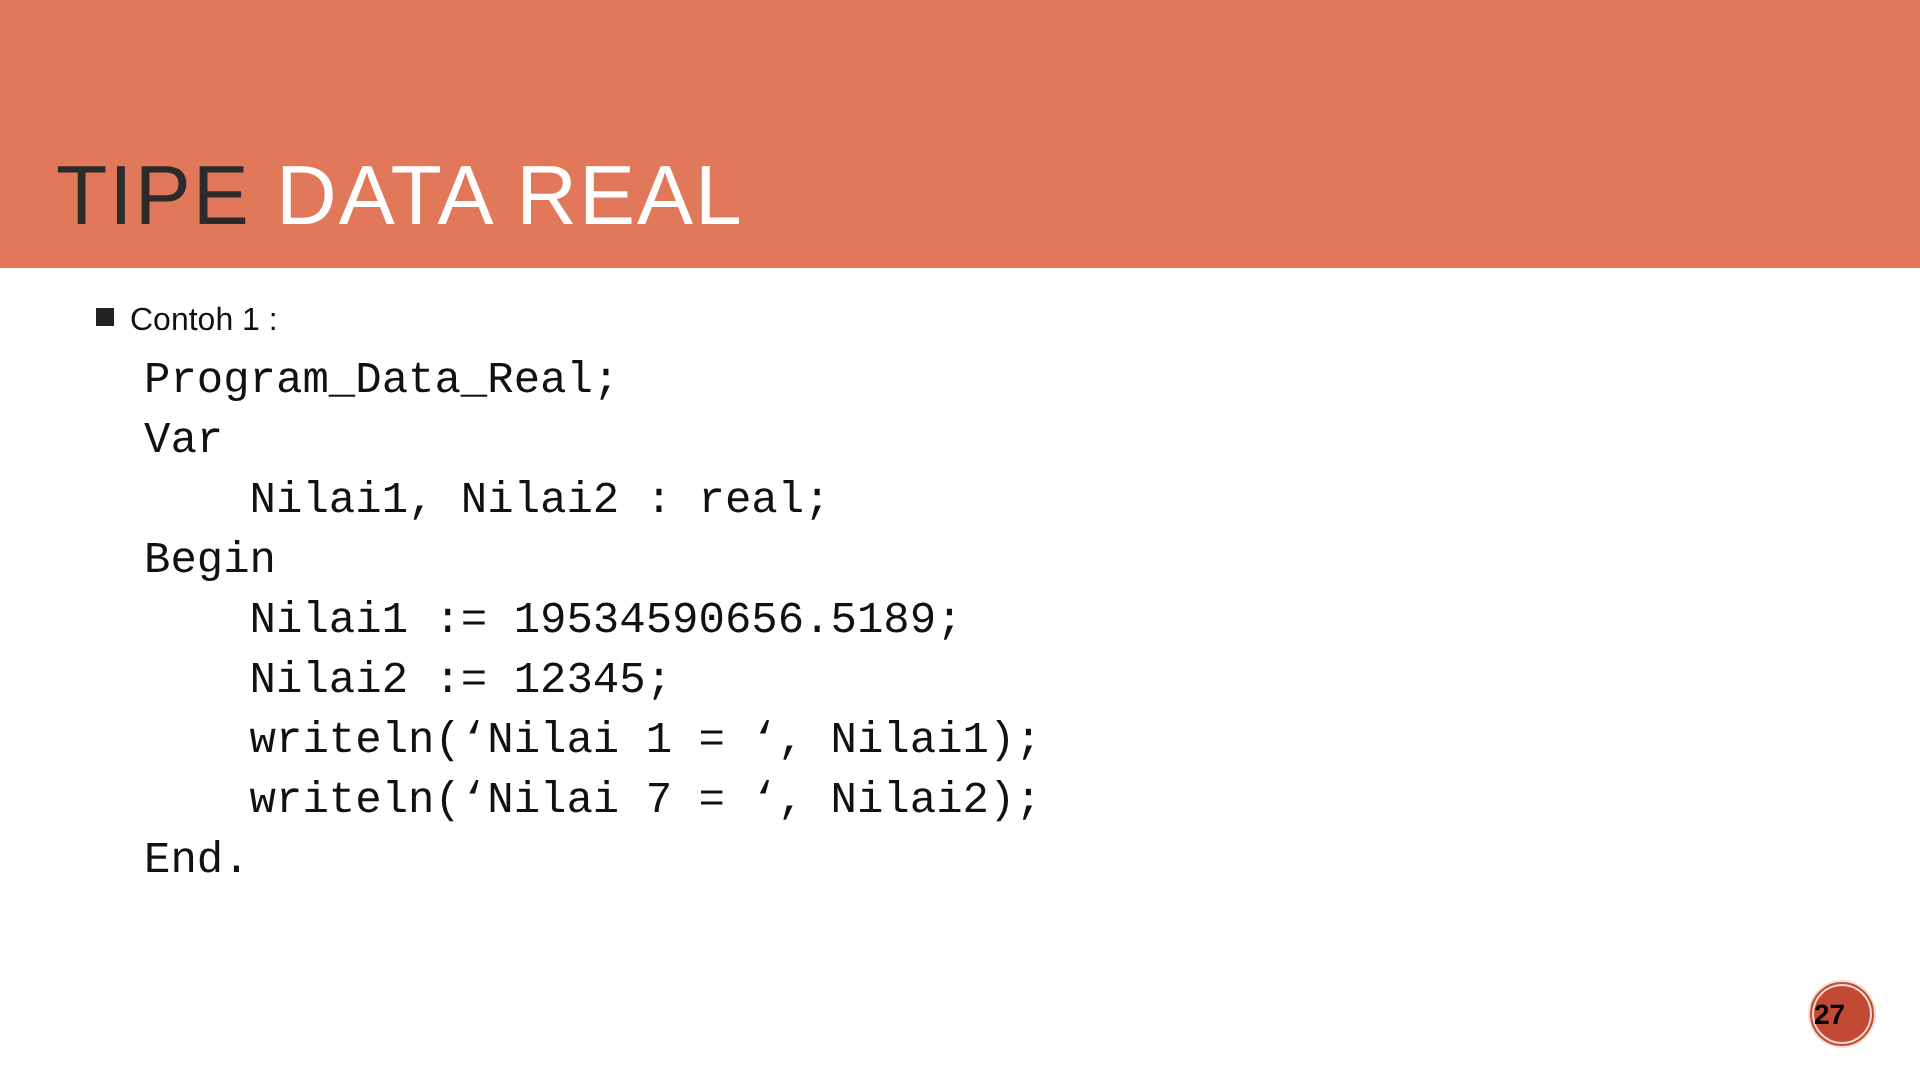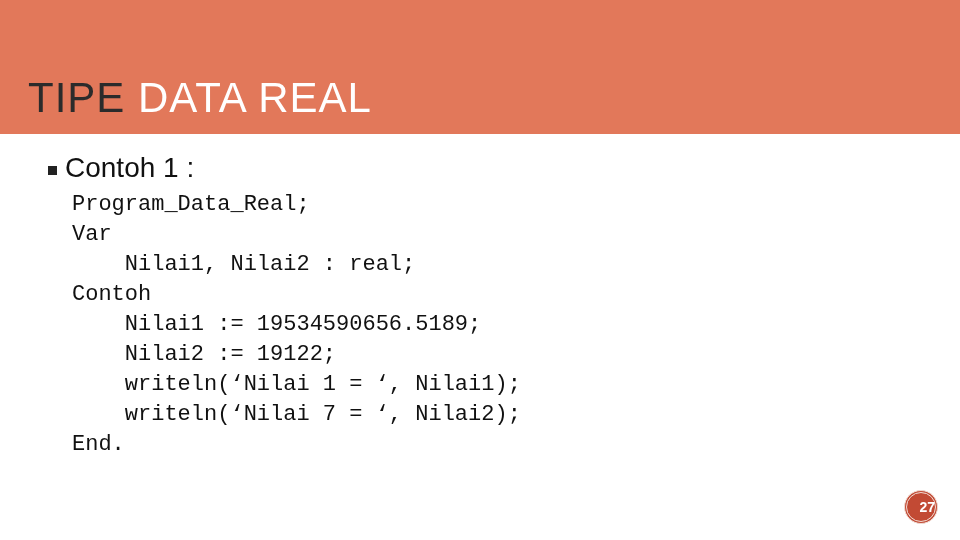--- a/index.html
+++ b/index.html
@@ -6,33 +6,33 @@
   html, body { width: 960px; height: 540px; background: #ffffff; font-family: Arial, Helvetica, sans-serif; overflow: hidden; }
   .slide { position: relative; width: 960px; height: 540px; background: #ffffff; }
   .title-band { position: absolute; left: 0; top: 0; width: 960px; height: 134px; background: #e2785a; }
   .title-text {
     position: absolute; left: 28px; bottom: 12px;
     font-size: 42px; letter-spacing: 1px; font-weight: 400;
     color: #ffffff; white-space: nowrap;
   }
   .title-text .accent { color: #2b2b2b; }
   .content { position: absolute; left: 48px; top: 152px; width: 870px; }
-  .bullet-line { font-size: 28px; color: #111; margin-bottom: 6px; }
+  .bullet-line { font-size: 16px; color: #111; margin-bottom: 6px; }
   .bullet-line .sq { display: inline-block; width: 9px; height: 9px; background: #222; margin-right: 8px; vertical-align: 2px; }
   .code-block {
     font-family: "Courier New", Courier, monospace;
     font-size: 22px; line-height: 30px; color: #111;
     white-space: pre; margin-left: 24px;
   }
   .page-badge {
     position: absolute; right: 22px; bottom: 16px;
     width: 34px; height: 34px; border-radius: 50%;
     background: #c24a34; border: 3px double #f1dcd4;
-    display: flex; align-items: center; justify-content: flex-end;
-    color: #ffffff; font-size: 14px; font-weight: 600;
+    display: flex; align-items: center; justify-content: flex-start;
+    color: #000000; font-size: 14px; font-weight: 600;
     box-shadow: inset 0 0 0 1px #c24a34;
   }
 </style>
 </head>
 <body>
 
 <div class="slide">
 
   <div class="title-band">
     <div class="title-text">
@@ -40,23 +40,23 @@
     </div>
   </div>
 
   <div class="content">
     <div class="bullet-line">
       <span class="sq"></span><span>Contoh 1 :</span>
     </div>
     <div class="code-block"><span>Program_Data_Real;</span>
 <span>Var</span>
 <span>    Nilai1, Nilai2 : real;</span>
-<span>Contoh</span>
+<span>Begin</span>
 <span>    Nilai1 := 19534590656.5189;</span>
-<span>    Nilai2 := 19122;</span>
+<span>    Nilai2 := 12345;</span>
 <span>    writeln(‘Nilai 1 = ‘, Nilai1);</span>
 <span>    writeln(‘Nilai 7 = ‘, Nilai2);</span>
 <span>End.</span></div>
   </div>
 
   <div class="page-badge">
     <span>27</span>
   </div>
 
 </div>

